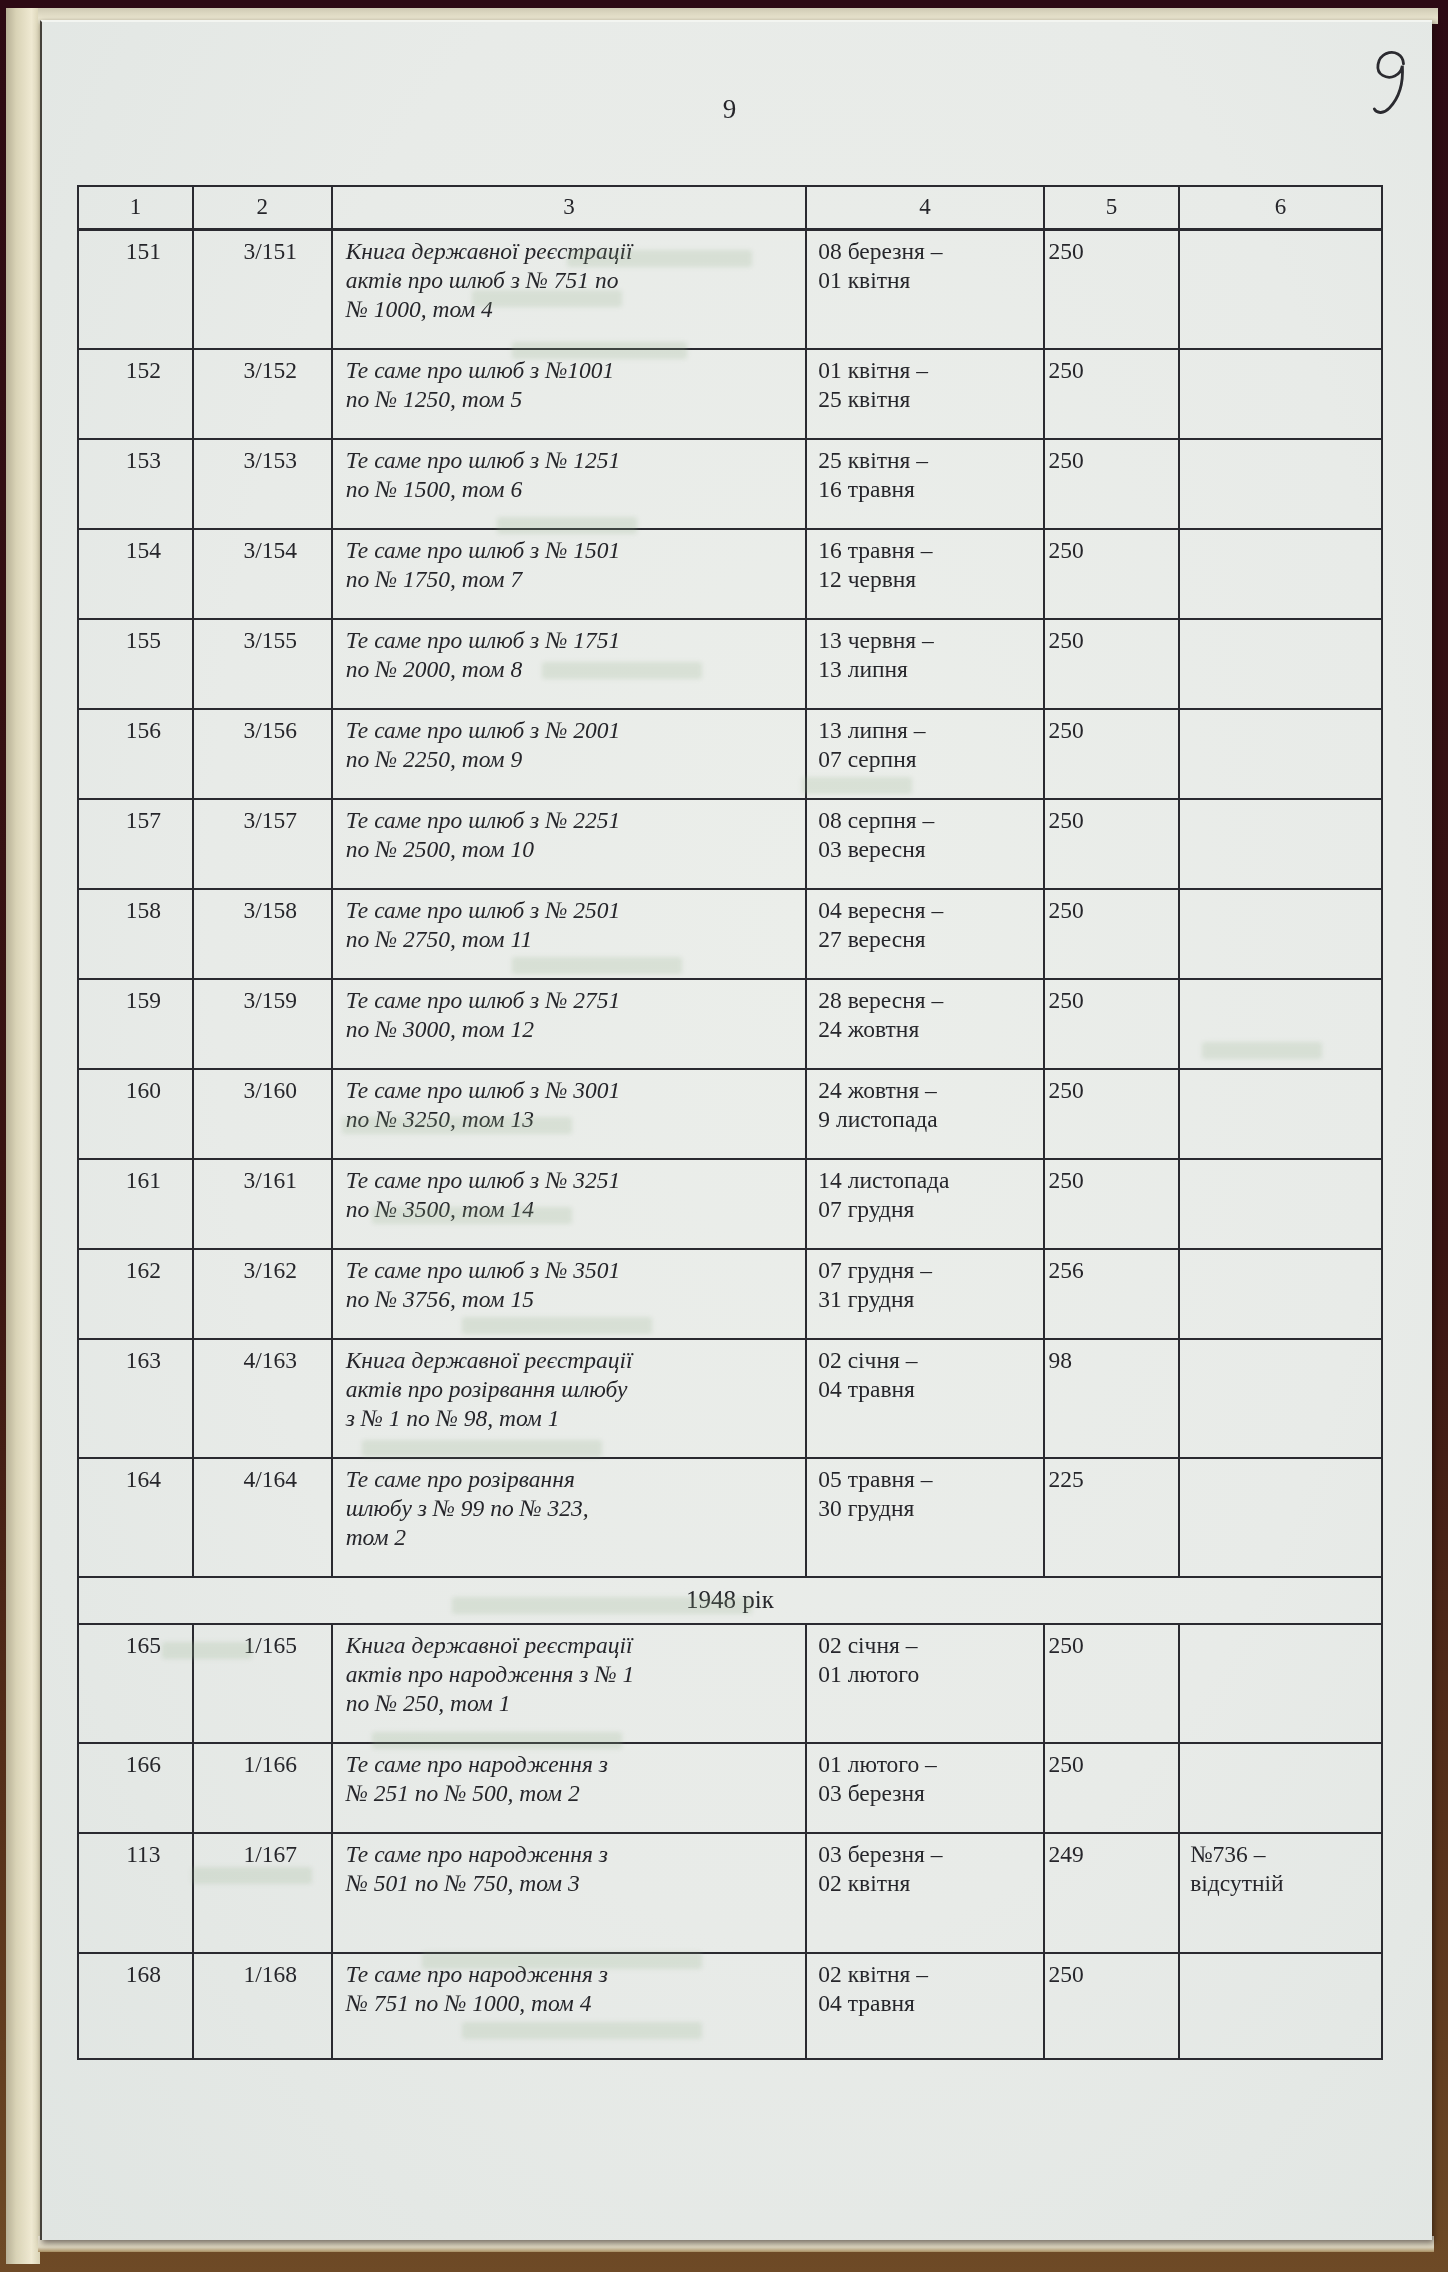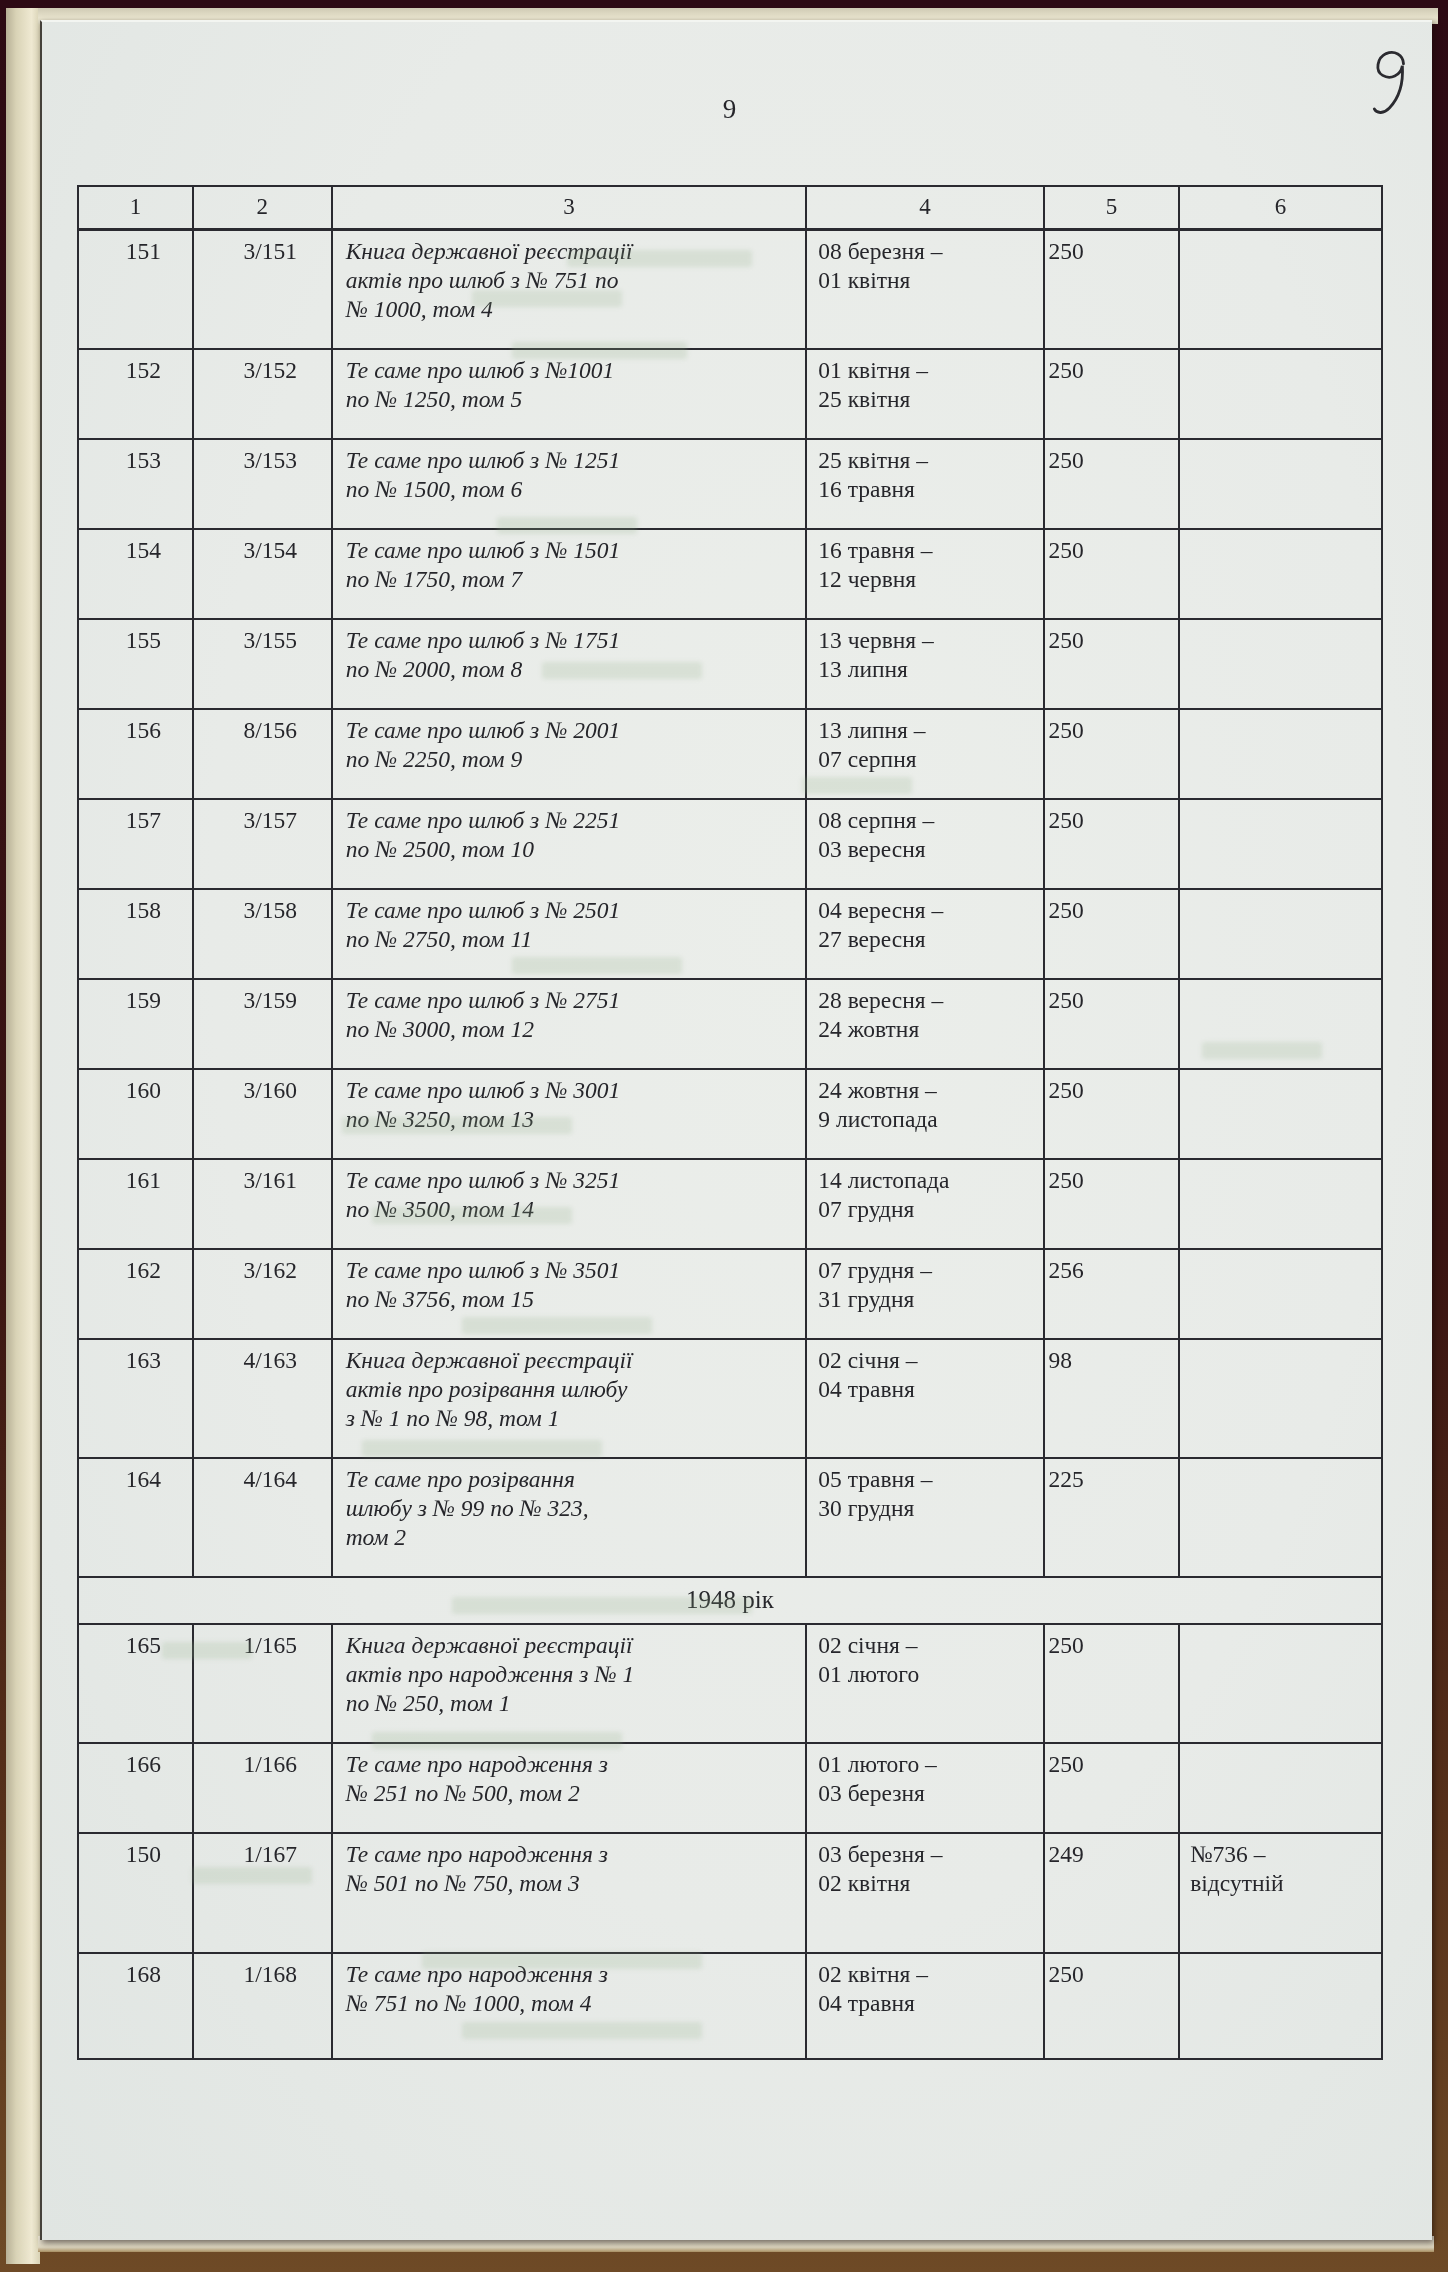--- a/index.html
+++ b/index.html
@@ -174,21 +174,21 @@
           <td class="c-idx">3/155</td>
           <td class="c-title">Те саме про шлюб з № 1751
 по № 2000, том 8</td>
           <td class="c-dates">13 червня –
 13 липня</td>
           <td class="c-count">250</td>
           <td class="c-note"></td>
         </tr>
         <tr>
           <td class="c-num">156</td>
-          <td class="c-idx">8/156</td>
+          <td class="c-idx">3/156</td>
           <td class="c-title">Те саме про шлюб з № 2001
 по № 2250, том 9</td>
           <td class="c-dates">13 липня –
 07 серпня</td>
           <td class="c-count">250</td>
           <td class="c-note"></td>
         </tr>
         <tr>
           <td class="c-num">157</td>
           <td class="c-idx">3/157</td>
@@ -289,21 +289,21 @@
           <td class="c-num">166</td>
           <td class="c-idx">1/166</td>
           <td class="c-title">Те саме про народження з
 № 251 по № 500, том 2</td>
           <td class="c-dates">01 лютого –
 03 березня</td>
           <td class="c-count">250</td>
           <td class="c-note"></td>
         </tr>
         <tr class="tall">
-          <td class="c-num">150</td>
+          <td class="c-num">113</td>
           <td class="c-idx">1/167</td>
           <td class="c-title">Те саме про народження з
 № 501 по № 750, том 3</td>
           <td class="c-dates">03 березня –
 02 квітня</td>
           <td class="c-count">249</td>
           <td class="c-note">№736 –
 відсутній</td>
         </tr>
         <tr class="semi-tall">

